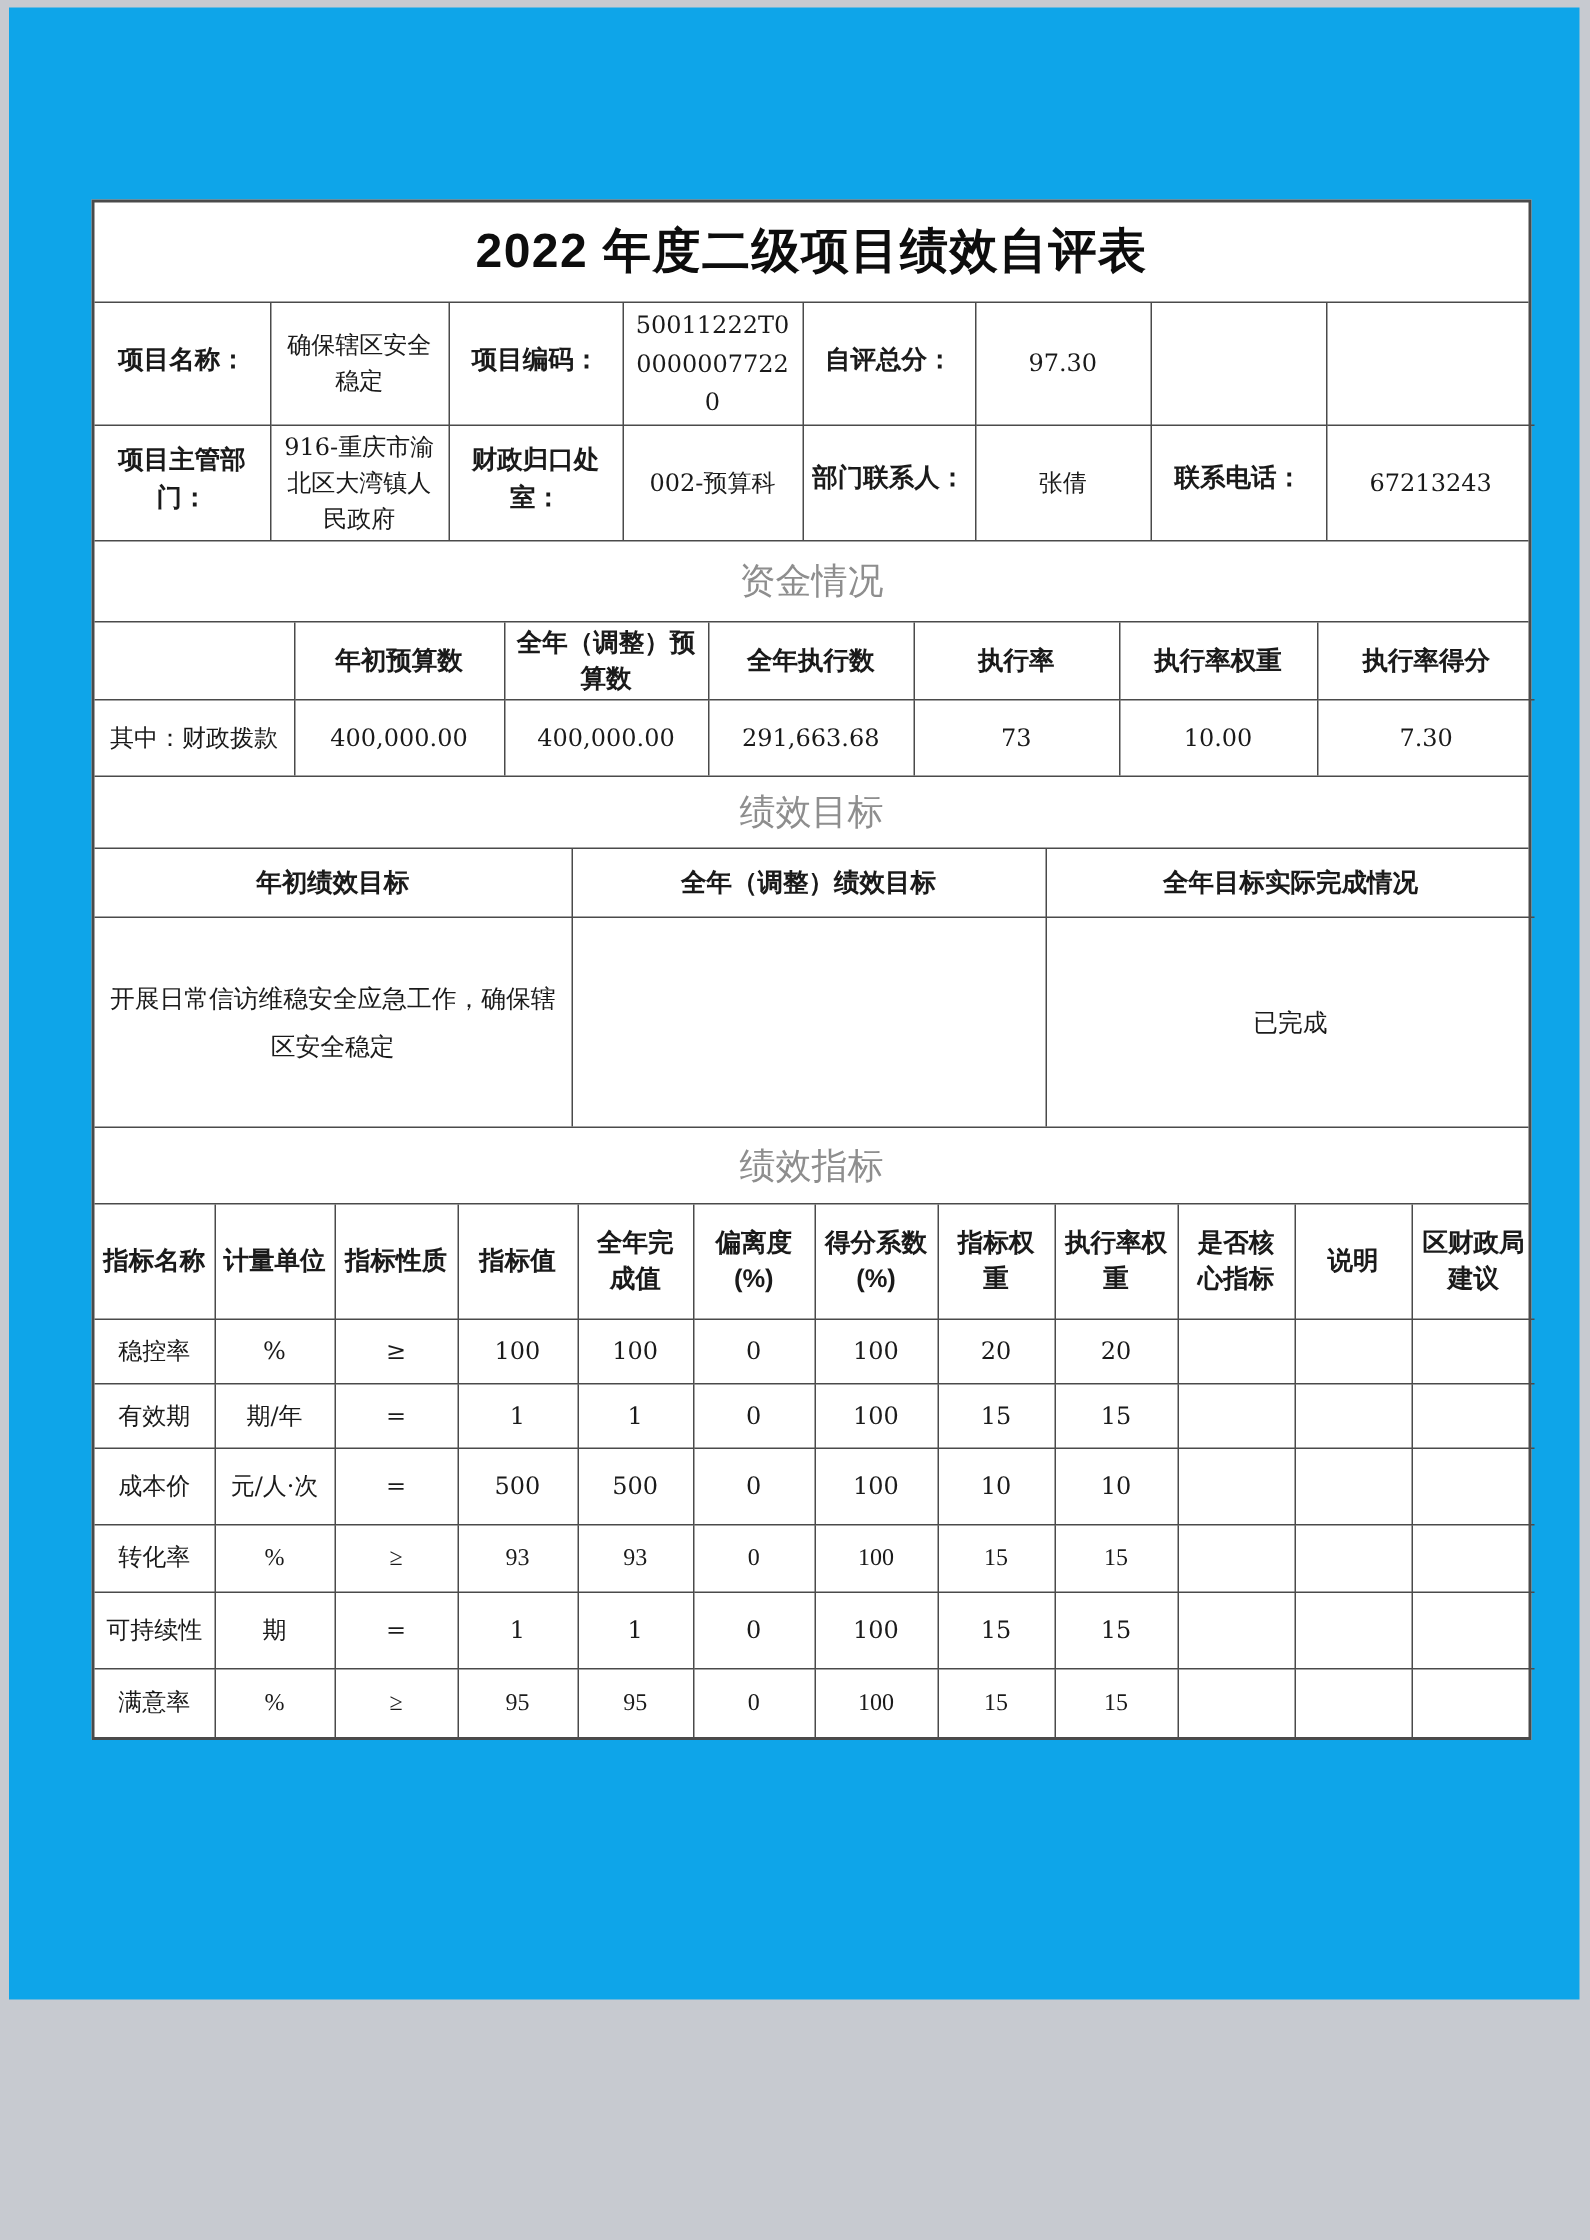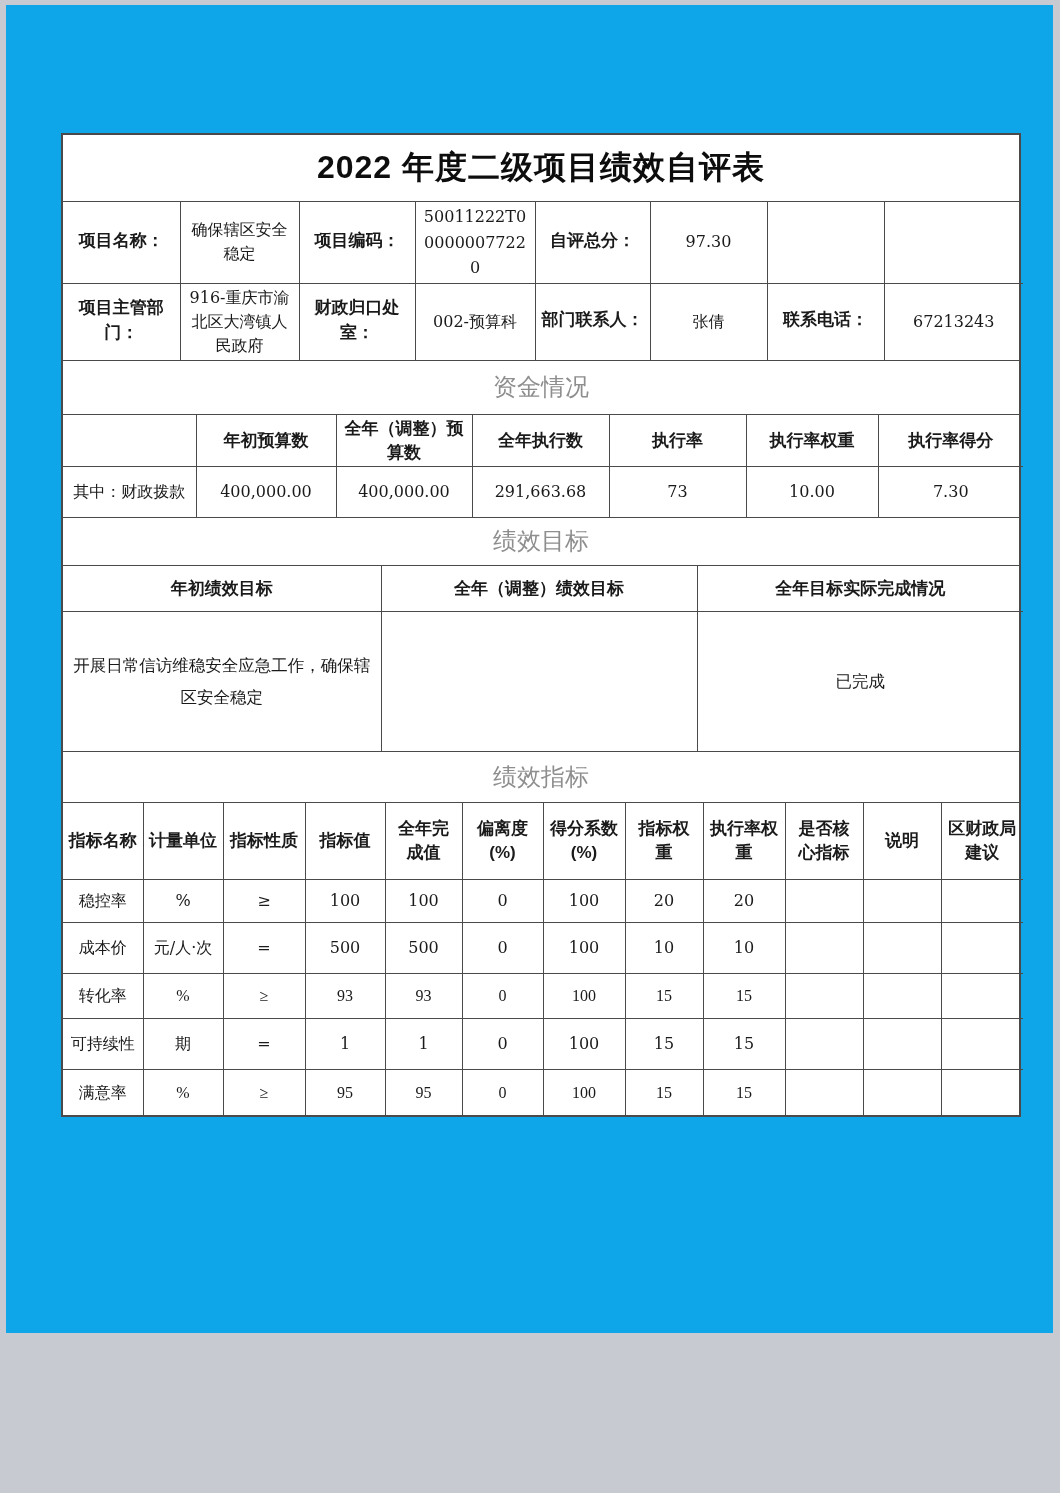--- a/index.html
+++ b/index.html
@@ -215,20 +215,34 @@
         <td class="val">100</td>
         <td class="val">100</td>
         <td class="val">0</td>
         <td class="val">100</td>
         <td class="val">20</td>
         <td class="val">20</td>
         <td class="val"></td>
         <td class="val"></td>
         <td class="val"></td>
       </tr>
+      <tr class="rh43">
+        <td class="val">有效期</td>
+        <td class="val">期/年</td>
+        <td class="val">=</td>
+        <td class="val">1</td>
+        <td class="val">1</td>
+        <td class="val">0</td>
+        <td class="val">100</td>
+        <td class="val">15</td>
+        <td class="val">15</td>
+        <td class="val"></td>
+        <td class="val"></td>
+        <td class="val"></td>
+      </tr>
       <tr class="rh51">
         <td class="val">成本价</td>
         <td class="val">元/人·次</td>
         <td class="val">=</td>
         <td class="val">500</td>
         <td class="val">500</td>
         <td class="val">0</td>
         <td class="val">100</td>
         <td class="val">10</td>
         <td class="val">10</td>

